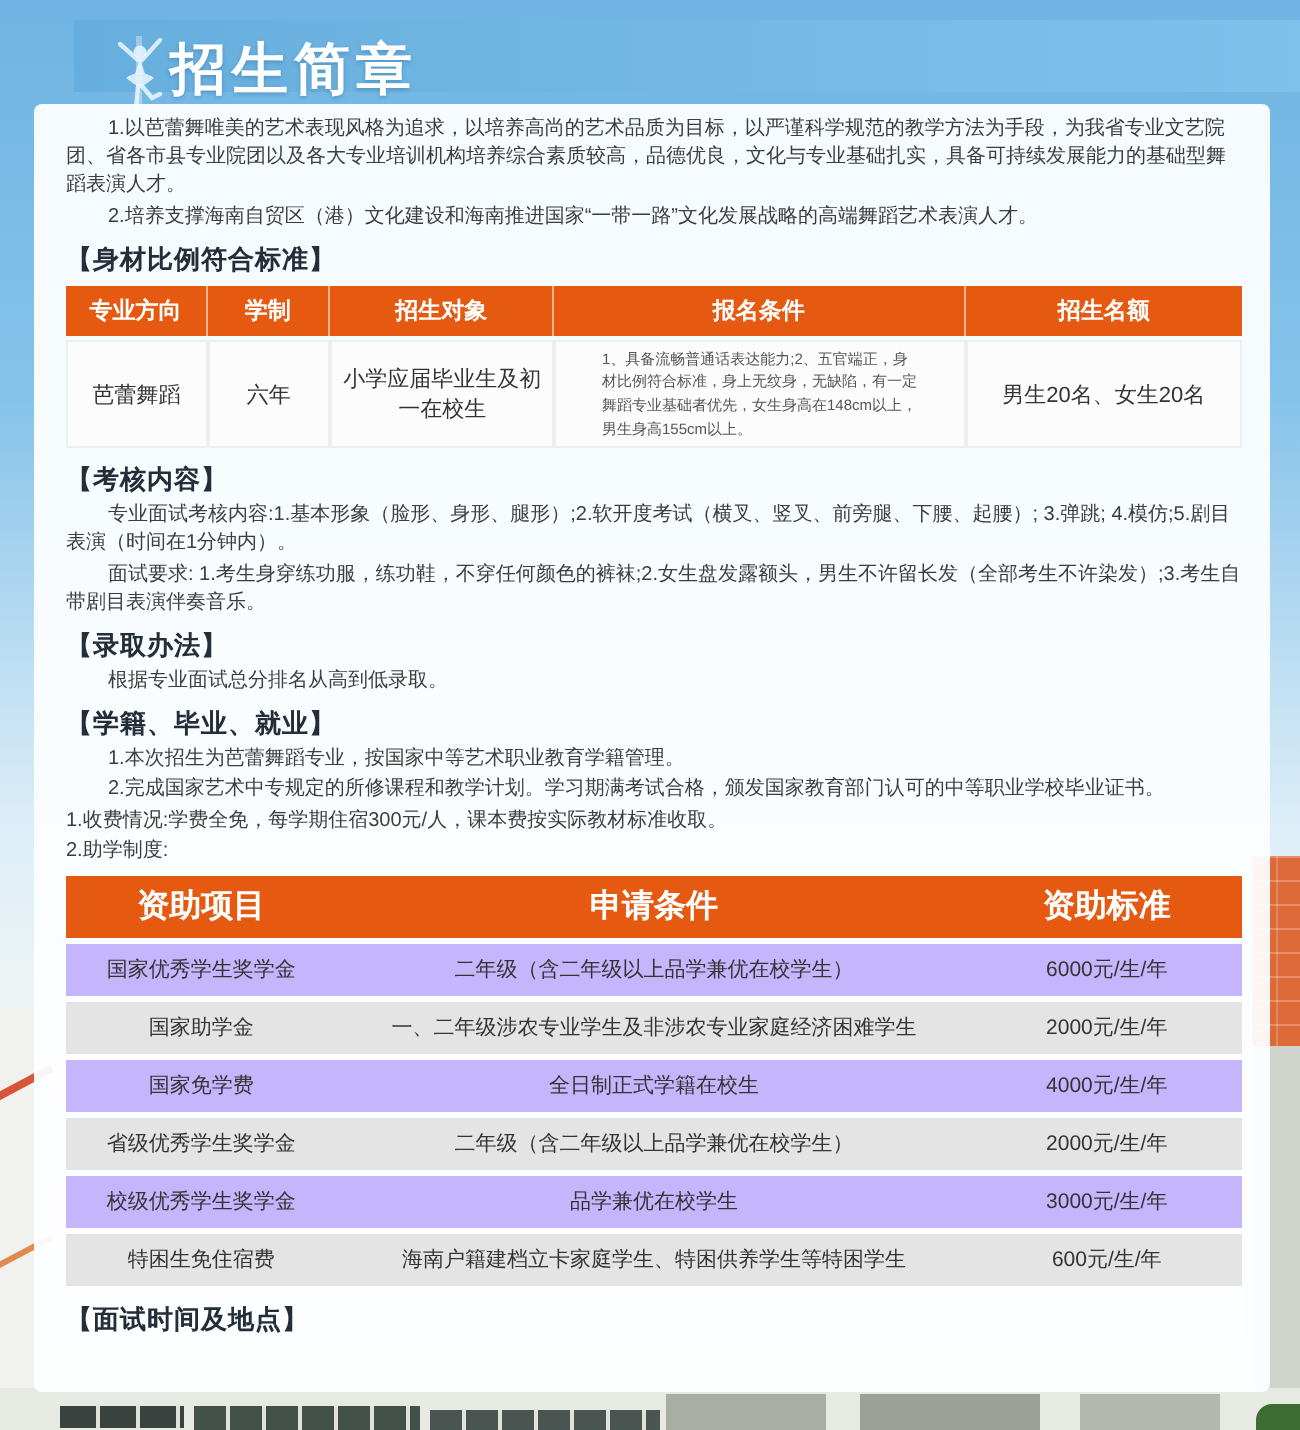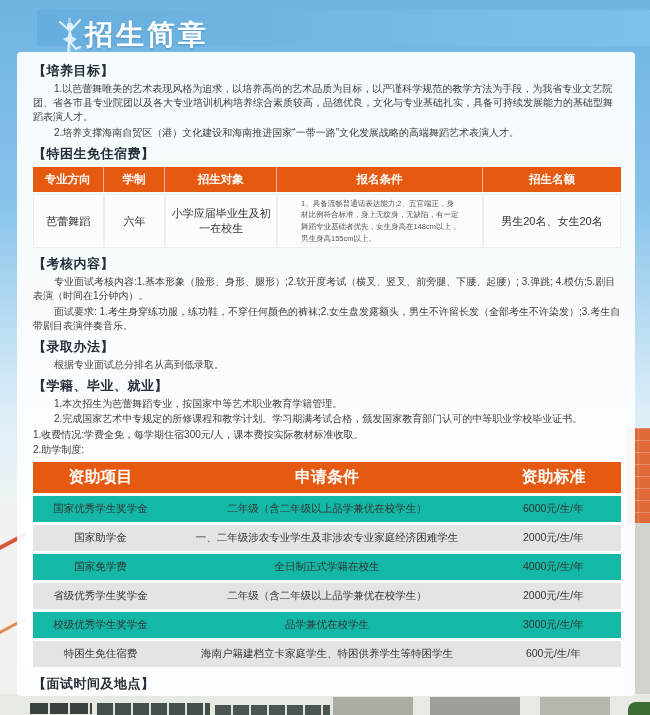--- a/index.html
+++ b/index.html
@@ -55,21 +55,21 @@
   .t1 th:last-child{border-right:none;}
   .t1 td{background:#fcfcfc;border:1px solid #eceef0;color:#333;
          font-size:11px;text-align:center;vertical-align:middle;padding:3px 4px;height:46px;}
   .t1 td.cond{font-size:7.5px;text-align:left;line-height:1.55;color:#555;padding:3px 23px;}
   .c1{width:12%;} .c2{width:10.5%;} .c3{width:19%;} .c4{width:35%;} .c5{width:23.5%;}
 
   .t2{border-spacing:0 3px;margin:2px 0 0;}
   .t2 th{background:#e55a10;color:#ffffff;font-size:16px;font-weight:bold;padding:5px 2px;}
   .t2 td{font-size:10.5px;color:#333;text-align:center;padding:6px 4px;}
   .t2 tr.even td{background:#e4e4e4;}
-  .t2 tr.odd td{background:#14b8a6;}
+  .t2 tr.odd td{background:#c4b5fd;}
   .a1{width:23%;} .a2{width:54%;} .a3{width:23%;}
 </style>
 </head>
 <body>
 
 <div class="page">
 
   <div class="photo">
     <div class="ph-tower"></div>
     <div class="ph-tower2"></div>
@@ -95,25 +95,24 @@
         <path d="M3 4 L12 12 M23 2 L14 12" stroke="rgba(235,247,255,0.85)" stroke-width="2.2" stroke-linecap="round" fill="none"></path>
         <path d="M6 21 Q13 16 20 21 L16 24 Q13 26 10 24 Z" fill="rgba(235,247,255,0.85)"></path>
         <path d="M12 25 L11 36 L12.5 41 M14 25 L19 31 L23 29" stroke="rgba(235,247,255,0.85)" stroke-width="2.2" stroke-linecap="round" fill="none"></path>
       </svg>
     </span>
     <h1>招生简章</h1>
   </div>
 
   <div class="panel">
 
-    <h2 class="sec">【培养目标】</h2>
     <p class="body indent">1.以芭蕾舞唯美的艺术表现风格为追求，以培养高尚的艺术品质为目标，以严谨科学规范的教学方法为手段，为我省专业文艺院团、省各市县专业院团以及各大专业培训机构培养综合素质较高，品德优良，文化与专业基础扎实，具备可持续发展能力的基础型舞蹈表演人才。</p>
     <p class="body indent">2.培养支撑海南自贸区（港）文化建设和海南推进国家“一带一路”文化发展战略的高端舞蹈艺术表演人才。</p>
 
-    <h2 class="sec">【特困生免住宿费】</h2>
+    <h2 class="sec">【身材比例符合标准】</h2>
     <table class="t1">
       <colgroup>
           <col class="c1">
           <col class="c2">
           <col class="c3">
           <col class="c4">
           <col class="c5">
         </colgroup>
       <thead>
         <tr>

